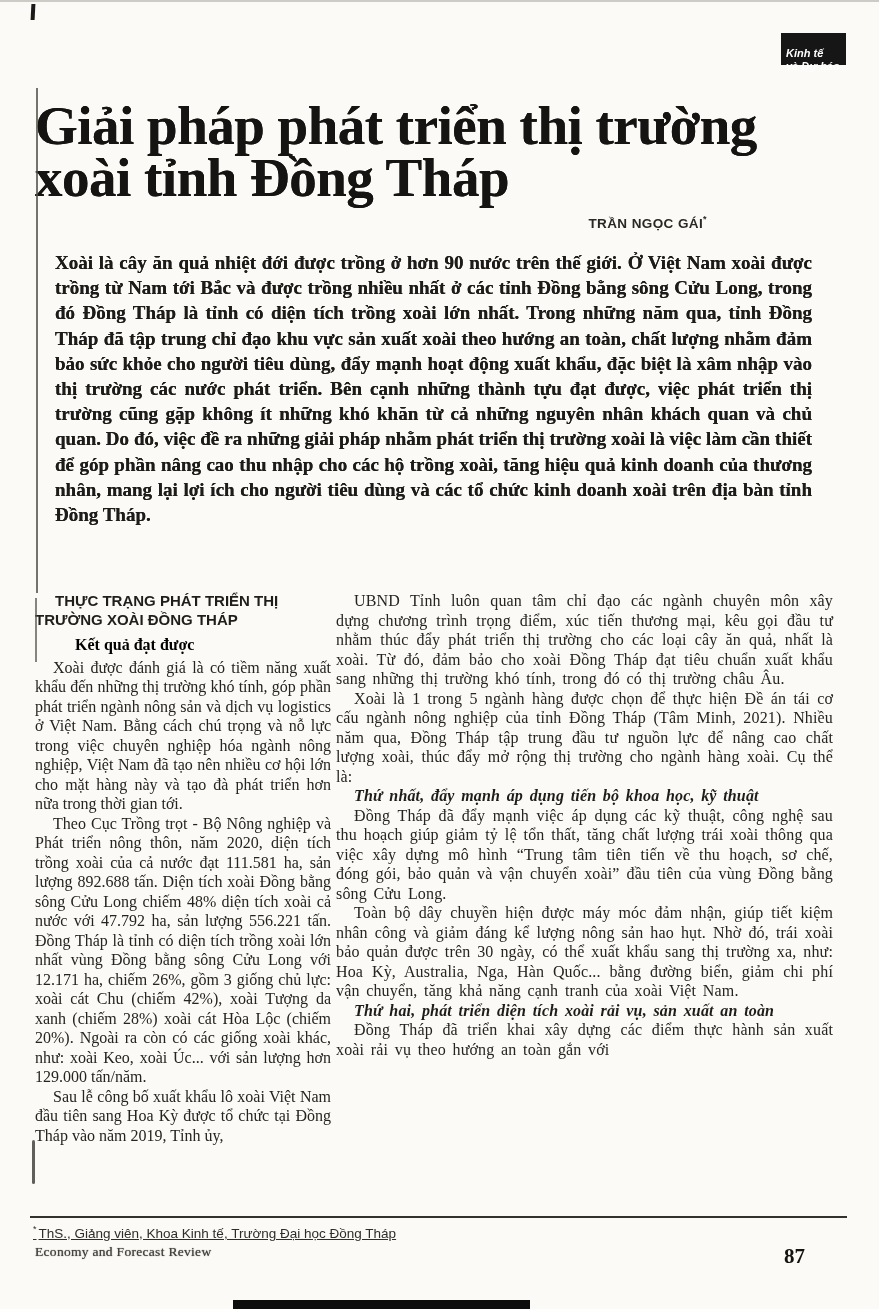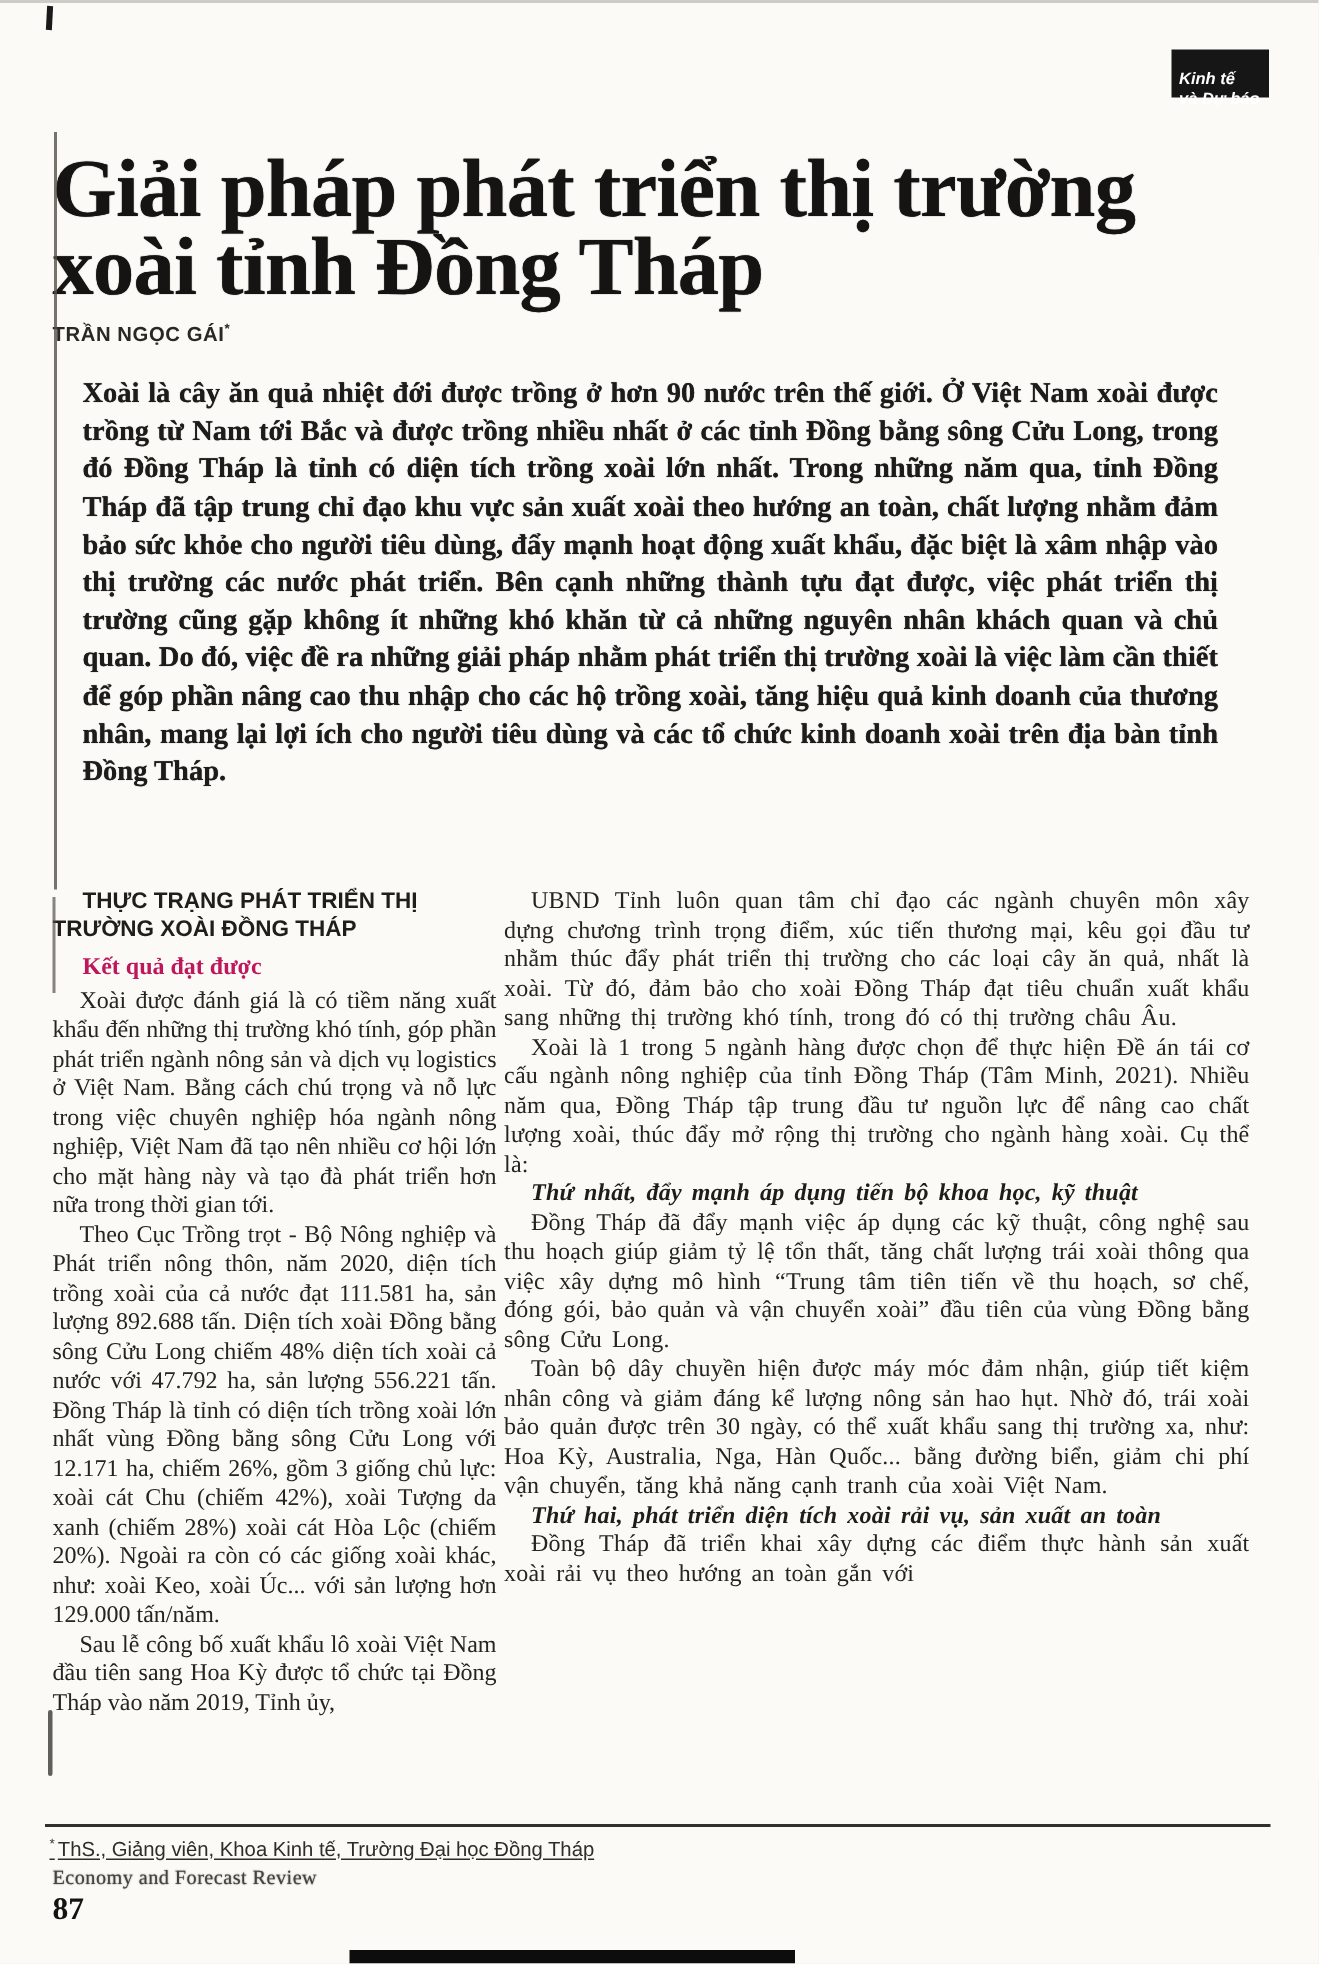--- a/index.html
+++ b/index.html
@@ -35,21 +35,21 @@
     width: 770px; margin: 0;
     font-family: "Liberation Serif", "DejaVu Serif", serif;
     font-weight: 700;
     font-size: 55px; line-height: 52px;
     color: #151413;
     letter-spacing: -0.5px;
     text-shadow: 0 0 0.6px #151413;
   }
   .author-row {
     position: absolute; top: 214px; left: 35px;
-    width: 672px; 
+    width: 672px; text-align: right;
     font-family: "Liberation Sans", "DejaVu Sans", sans-serif;
     font-weight: bold; font-size: 13.5px;
     color: #2a2825; letter-spacing: 0.4px;
   }
   .author-mark { font-size: 9px; }
 
   
   .abstract {
     position: absolute; top: 250px; left: 55px;
     width: 757px; margin: 0;
@@ -75,22 +75,23 @@
     font-family: "Liberation Sans", "DejaVu Sans", sans-serif;
     font-weight: bold;
     font-size: 15px; line-height: 19px;
     color: #201e1b;
     text-indent: 20px;
   }
   .subheading {
     margin: 6px 0 3px 0;
     font-size: 16px; line-height: 19.5px;
     font-weight: 700;
-    color: #be185d;
+    color: #000000;
     text-indent: 20px;
+    padding-left: 20px;
   }
   .body-para {
     margin: 0;
     font-size: 16px; line-height: 19.5px;
     text-align: justify;
     text-indent: 18px;
     color: #26241f;
   }
   .col-right .body-para {
     word-spacing: 2.5px;
@@ -111,21 +112,21 @@
     position: absolute; top: 1224px; left: 33px;
     font-family: "Liberation Sans", "DejaVu Sans", sans-serif;
     font-size: 13.5px; color: #2f2d2a; text-decoration: underline;
   }
   .footnote sup { font-size: 9px; margin-right: 2px; }
 
   
   .footer {
     position: absolute; top: 1244px; left: 35px;
     width: 782px;
-    display: flex; justify-content: space-between; align-items: flex-start; flex-direction: column;
+    display: flex; justify-content: space-between; align-items: flex-start;
   }
   .journal-name {
     font-size: 13.5px; color: #45433e;
     letter-spacing: 0.3px;
     text-shadow: 0 0 1px rgba(70,68,62,0.9);
   }
   .page-number {
     font-size: 21px; font-weight: 700; color: #141311;
     margin-right: 12px;
   }

